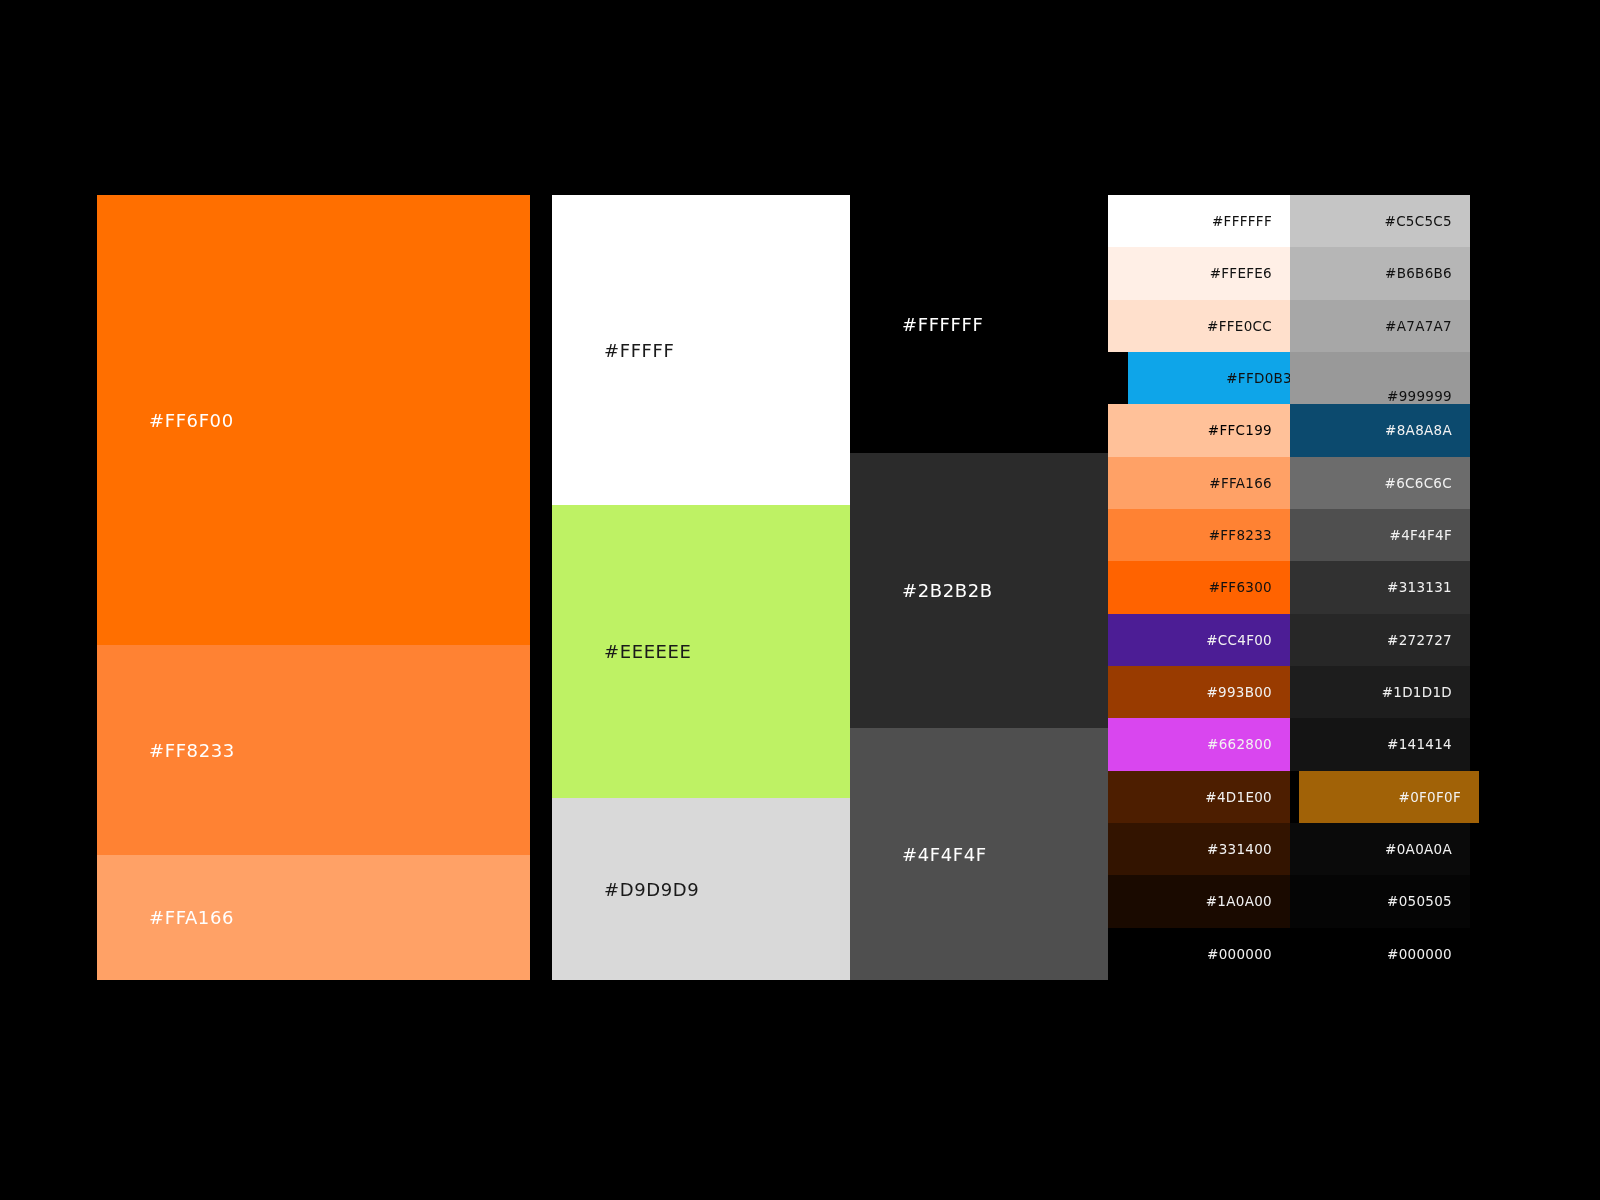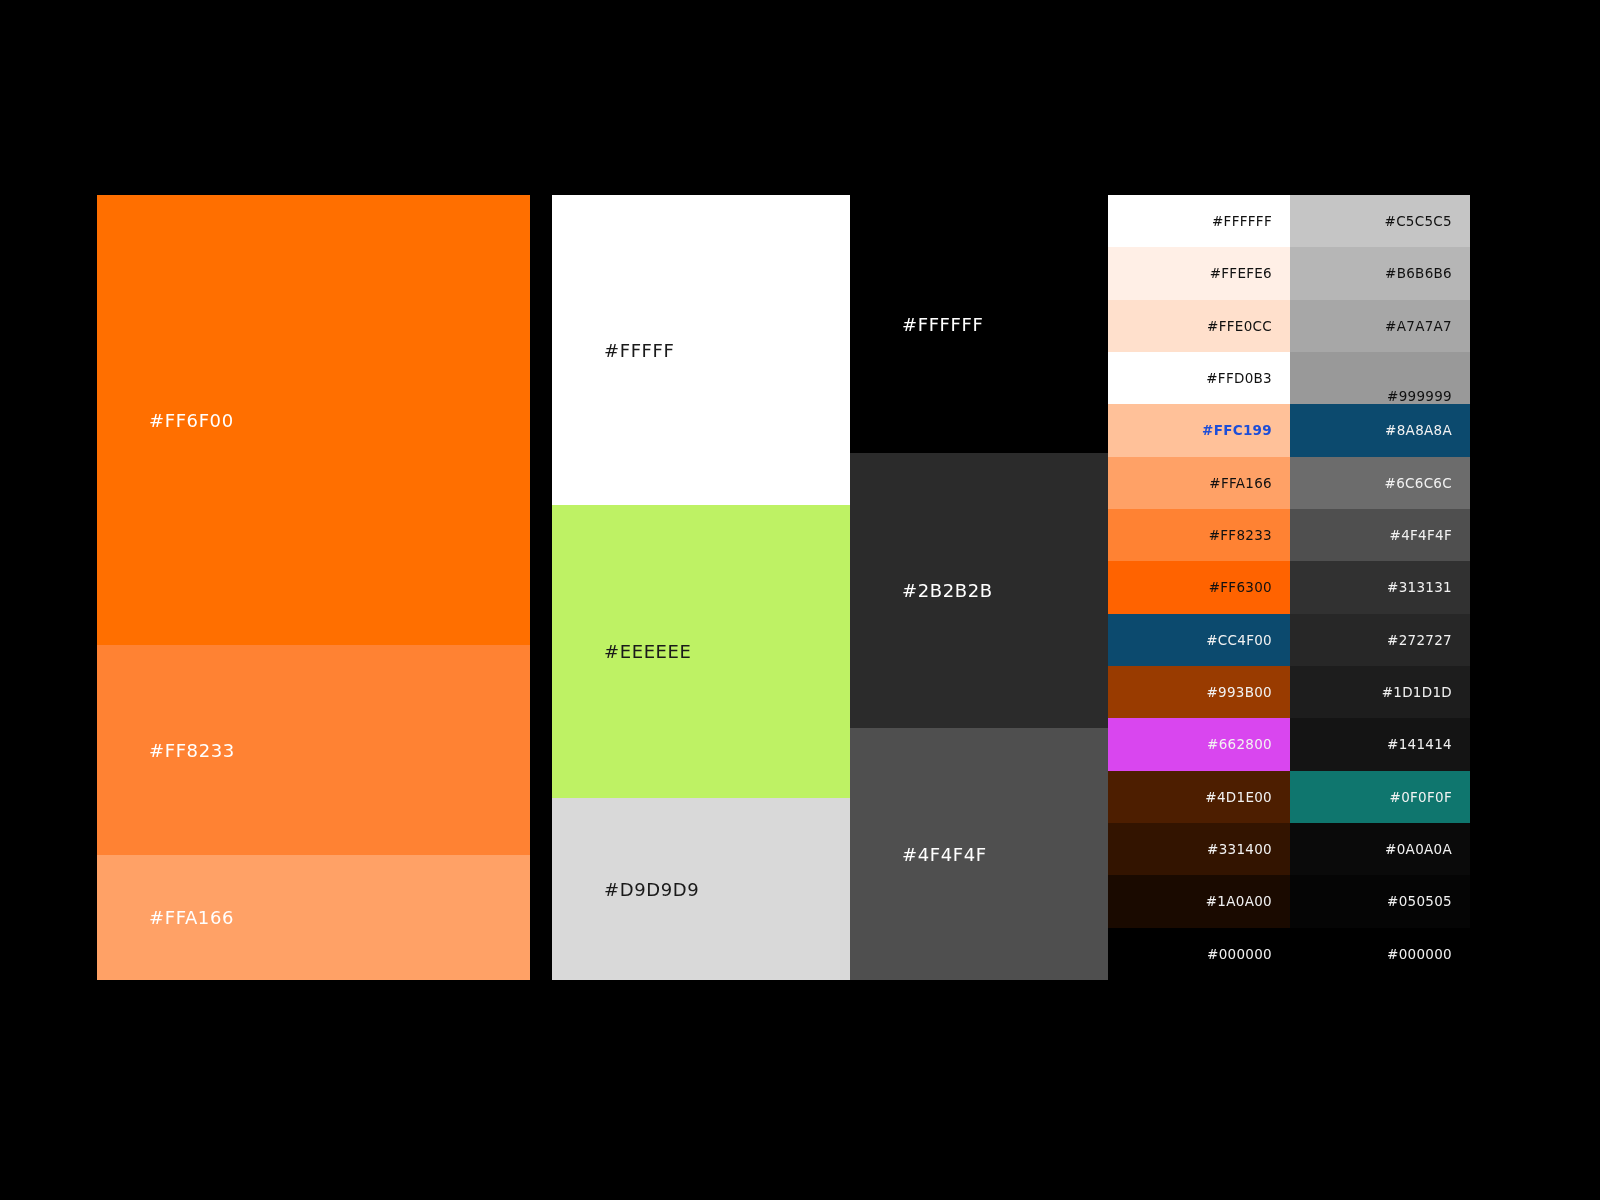--- a/index.html
+++ b/index.html
@@ -114,36 +114,36 @@
   <div class="ramp-col" id="ramp-orange">
       <div class="ramp-swatch" style="background: rgb(255, 255, 255);">
         <span class="ramp-label on-light" style="color: rgb(17, 17, 17);">#FFFFFF</span>
       </div>
       <div class="ramp-swatch" style="background: rgb(255, 239, 230);">
         <span class="ramp-label on-light" style="color: rgb(17, 17, 17);">#FFEFE6</span>
       </div>
       <div class="ramp-swatch" style="background: rgb(255, 224, 204);">
         <span class="ramp-label on-light" style="color: rgb(17, 17, 17);">#FFE0CC</span>
       </div>
-      <div class="ramp-swatch" style="background: #ffffff;">
+      <div class="ramp-swatch" style="background: #0ea5e9; margin-left: 20px;">
         <span class="ramp-label on-light" style="color: rgb(17, 17, 17);">#FFD0B3</span>
       </div>
       <div class="ramp-swatch" style="background: rgb(255, 193, 153);">
-        <span class="ramp-label on-light" style="color: #1d4ed8; font-weight: bold;">#FFC199</span>
+        <span class="ramp-label on-light" style="color: #000000;">#FFC199</span>
       </div>
       <div class="ramp-swatch" style="background: rgb(255, 161, 102);">
         <span class="ramp-label on-light" style="color: rgb(17, 17, 17);">#FFA166</span>
       </div>
       <div class="ramp-swatch" style="background: rgb(255, 130, 51);">
         <span class="ramp-label on-light" style="color: rgb(17, 17, 17);">#FF8233</span>
       </div>
       <div class="ramp-swatch" style="background: rgb(255, 99, 0);">
         <span class="ramp-label on-light" style="color: rgb(17, 17, 17);">#FF6300</span>
       </div>
-      <div class="ramp-swatch" style="background: #0c4a6e;">
+      <div class="ramp-swatch" style="background: #4c1d95;">
         <span class="ramp-label on-dark" style="color: rgb(242, 242, 242);">#CC4F00</span>
       </div>
       <div class="ramp-swatch" style="background: rgb(153, 59, 0);">
         <span class="ramp-label on-dark" style="color: rgb(242, 242, 242);">#993B00</span>
       </div>
       <div class="ramp-swatch" style="background: #d946ef;">
         <span class="ramp-label on-dark" style="color: rgb(242, 242, 242);">#662800</span>
       </div>
       <div class="ramp-swatch" style="background: rgb(77, 30, 0);">
         <span class="ramp-label on-dark" style="color: rgb(242, 242, 242);">#4D1E00</span>
@@ -185,21 +185,21 @@
       </div>
       <div class="ramp-swatch" style="background: rgb(39, 39, 39);">
         <span class="ramp-label on-dark" style="color: rgb(242, 242, 242);">#272727</span>
       </div>
       <div class="ramp-swatch" style="background: rgb(29, 29, 29);">
         <span class="ramp-label on-dark" style="color: rgb(242, 242, 242);">#1D1D1D</span>
       </div>
       <div class="ramp-swatch" style="background: rgb(20, 20, 20);">
         <span class="ramp-label on-dark" style="color: rgb(242, 242, 242);">#141414</span>
       </div>
-      <div class="ramp-swatch" style="background: #0f766e;">
+      <div class="ramp-swatch" style="background: #a16207; margin-left: 9px;">
         <span class="ramp-label on-dark" style="color: rgb(242, 242, 242);">#0F0F0F</span>
       </div>
       <div class="ramp-swatch" style="background: rgb(10, 10, 10);">
         <span class="ramp-label on-dark" style="color: rgb(242, 242, 242);">#0A0A0A</span>
       </div>
       <div class="ramp-swatch" style="background: rgb(5, 5, 5);">
         <span class="ramp-label on-dark" style="color: rgb(242, 242, 242);">#050505</span>
       </div>
       <div class="ramp-swatch" style="background: rgb(0, 0, 0);">
         <span class="ramp-label on-dark" style="color: rgb(242, 242, 242);">#000000</span>

